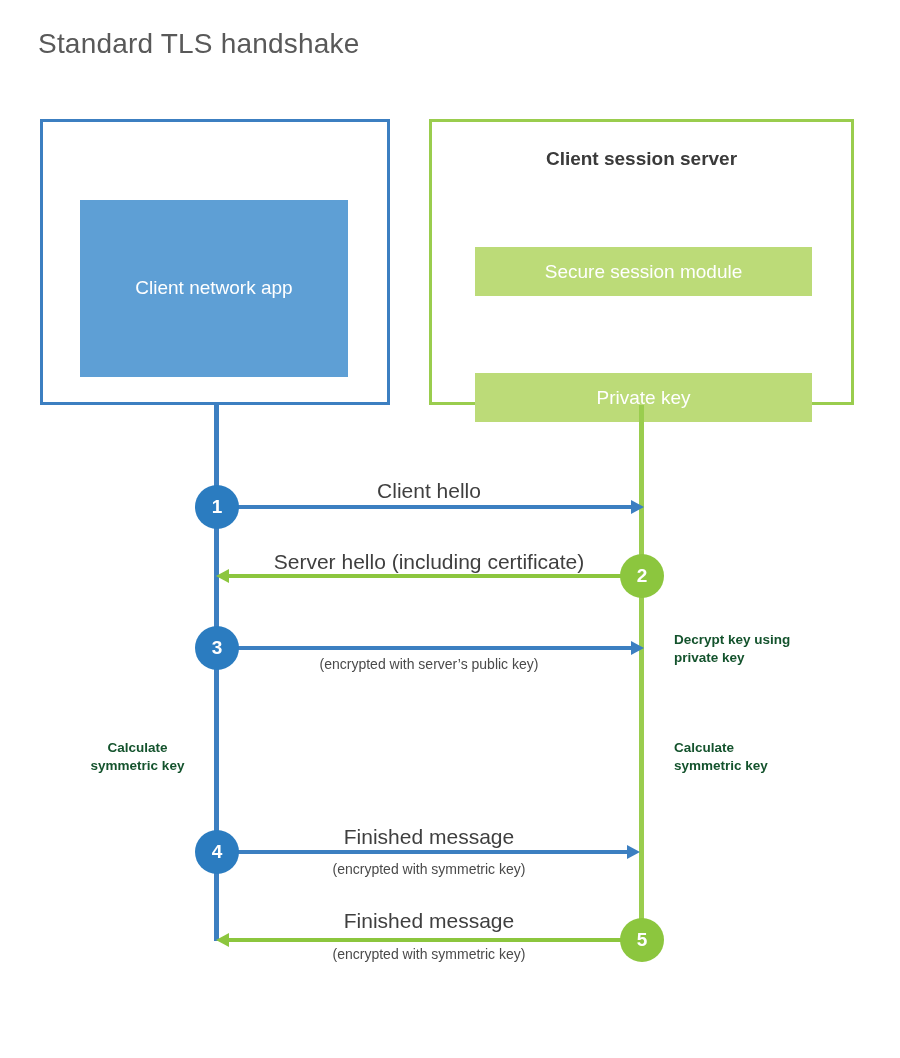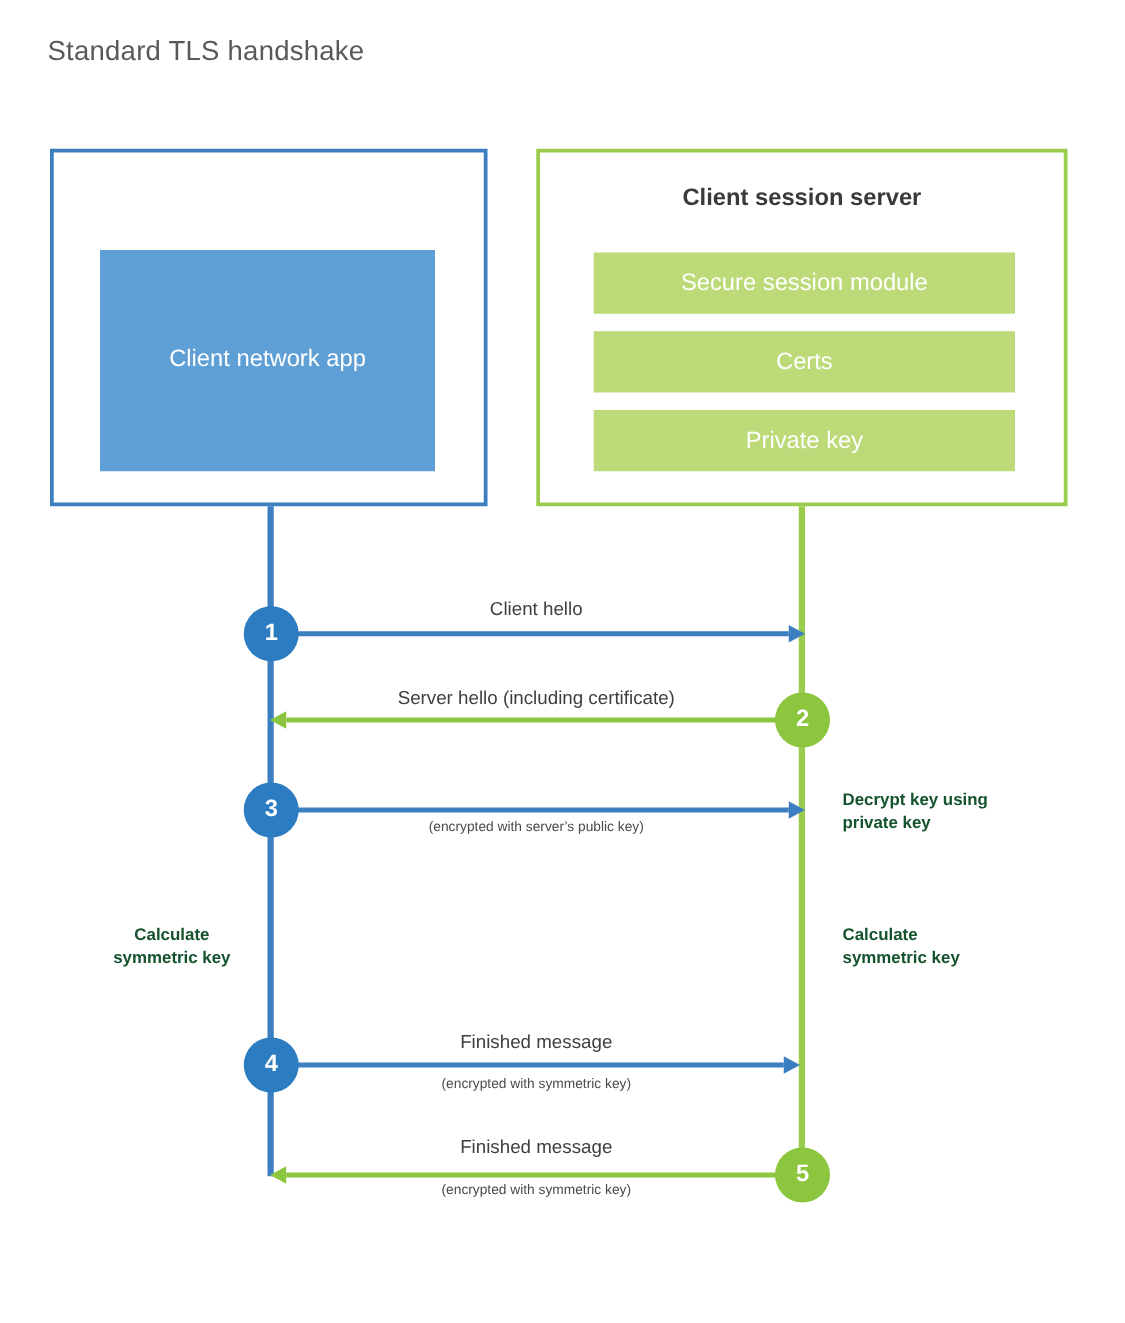--- a/index.html
+++ b/index.html
@@ -19,21 +19,21 @@
   #diagram-root {
     position: absolute;
     left: 0; top: 0;
     width: 900px;
     height: 1058px;
   }
   .page-title {
     position: absolute;
     left: 38px;
     top: 28px;
-    font-size: 22px;
+    font-size: 28px;
     font-weight: 300;
     letter-spacing: 0.2px;
     color: #595959;
     white-space: nowrap;
   }
 
   
   .party-box {
     position: absolute;
     background: #ffffff;
@@ -87,20 +87,21 @@
     width: 337px;
     height: 49px;
     background: #bcdb78;
     color: #ffffff;
     font-size: 19px;
     font-weight: 300;
     display: flex;
     align-items: center;
     justify-content: center;
     text-align: center;
+    margin-top: 45px;
   }
   #server-module-0 { top: 80px; }
   #server-module-1 { top: 143px; }
   #server-module-2 { top: 206px; }
 
   
   .lifeline {
     position: absolute;
     width: 5px;
   }
@@ -148,29 +149,29 @@
     border-bottom: 7px solid transparent;
   }
   .arrow-blue .arrow-line { background: #3c7fc1; }
   .arrow-blue .arrow-head-right { border-left: 13px solid #3c7fc1; }
   .arrow-green .arrow-line { background: #8cc63e; }
   .arrow-green .arrow-head-left { border-right: 13px solid #8cc63e; }
 
   
   .msg-label {
     position: absolute;
-    font-size: 15px;
+    font-size: 21px;
     font-weight: 300;
     color: #3f3f3f;
     text-align: center;
     white-space: nowrap;
   }
   .msg-sublabel {
     position: absolute;
-    font-size: 11px;
+    font-size: 14px;
     font-weight: 300;
     color: #4a4a4a;
     text-align: center;
     white-space: nowrap;
   }
   .side-note {
     position: absolute;
     font-size: 13.5px;
     font-weight: 700;
     color: #14532d;
@@ -187,21 +188,20 @@
 
   <div class="page-title">Standard TLS handshake</div>
 
   <div class="party-box" id="client-box">
     <div id="client-app-block">Client network app</div>
   </div>
 
   <div class="party-box" id="server-box">
     <div class="party-title">Client session server</div>
     <div class="server-module" id="server-module-0">Secure session module</div>
-    <div class="server-module" id="server-module-1">Certs</div>
     <div class="server-module" id="server-module-2">Private key</div>
   </div>
 
   <div class="lifeline" id="client-lifeline"></div>
   <div class="lifeline" id="server-lifeline"></div>
 
   <div class="msg-label" style="left:216px; top:479px; width:426px;">Client hello</div>
   <div class="msg-arrow arrow-blue" style="left:216px; top:496px; width:428px;">
     <div class="arrow-line" style="left:0; width:415px;"></div>
     <div class="arrow-head arrow-head-right" style="left:415px;"></div>

